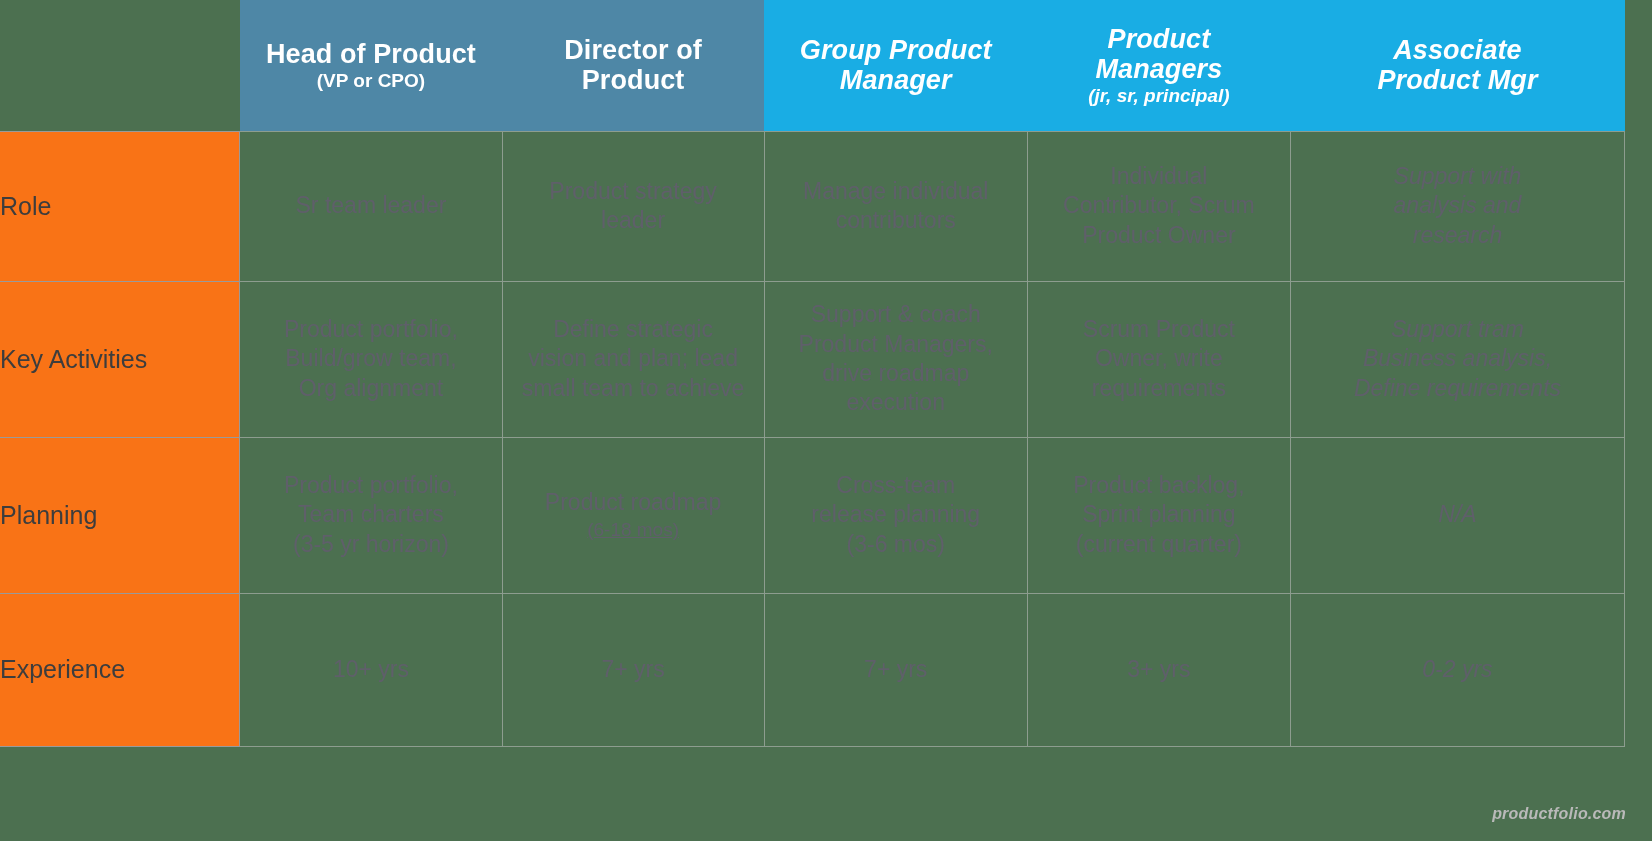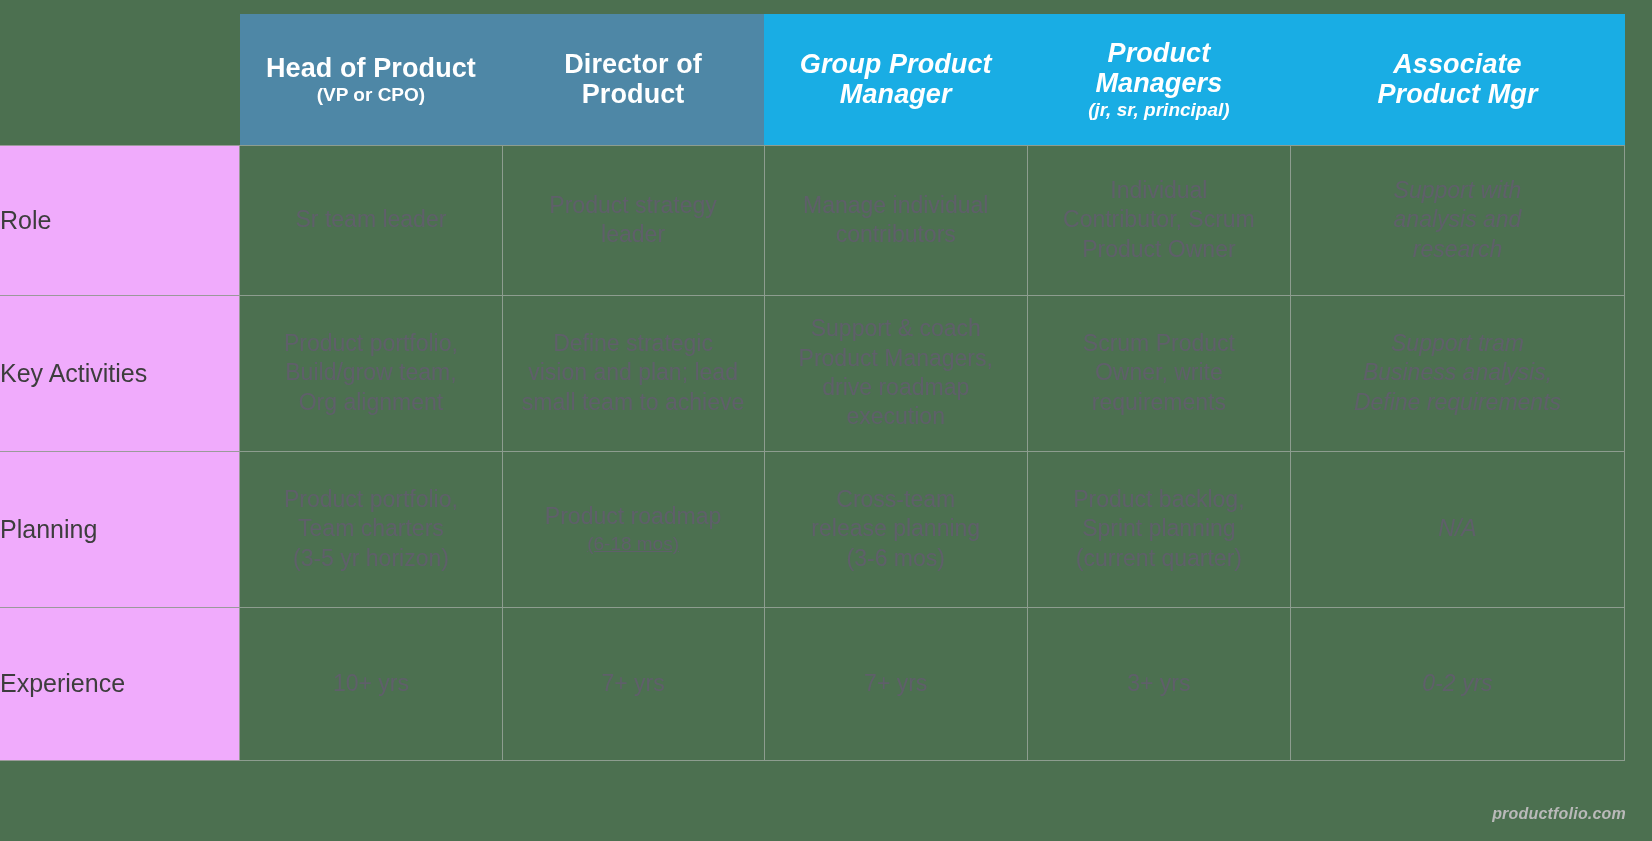--- a/index.html
+++ b/index.html
@@ -12,21 +12,21 @@
     background: #4c7050;
     font-family: "Liberation Sans", sans-serif;
     overflow: hidden;
     position: relative;
   }
 
   
   .matrix {
     position: absolute;
     left: 0;
-    top: 14px;
+    top: 0;
     width: 1625px;
     height: 746px;
     border-collapse: collapse;
     table-layout: fixed;
   }
   .matrix td, .matrix th {
     padding: 0;
     margin: 0;
     vertical-align: middle;
     box-sizing: border-box;
@@ -60,21 +60,21 @@
   }
   .hdr .sub {
     display: block;
     font-size: 19px;
     font-weight: bold;
     margin-top: 1px;
   }
 
   
   .rowlabel {
-    background: #f0abfc;
+    background: #f97316;
     color: #3d3d3d;
     font-size: 25px;
     text-align: left;
     padding-left: 16px;
     border-top: 1px solid #9a9a9a;
     border-right: 1px solid #9a9a9a;
     border-bottom: 1px solid #9a9a9a;
   }
   .matrix tr.datarow:first-of-type .rowlabel { border-top: 1px solid #9a9a9a; }
 

